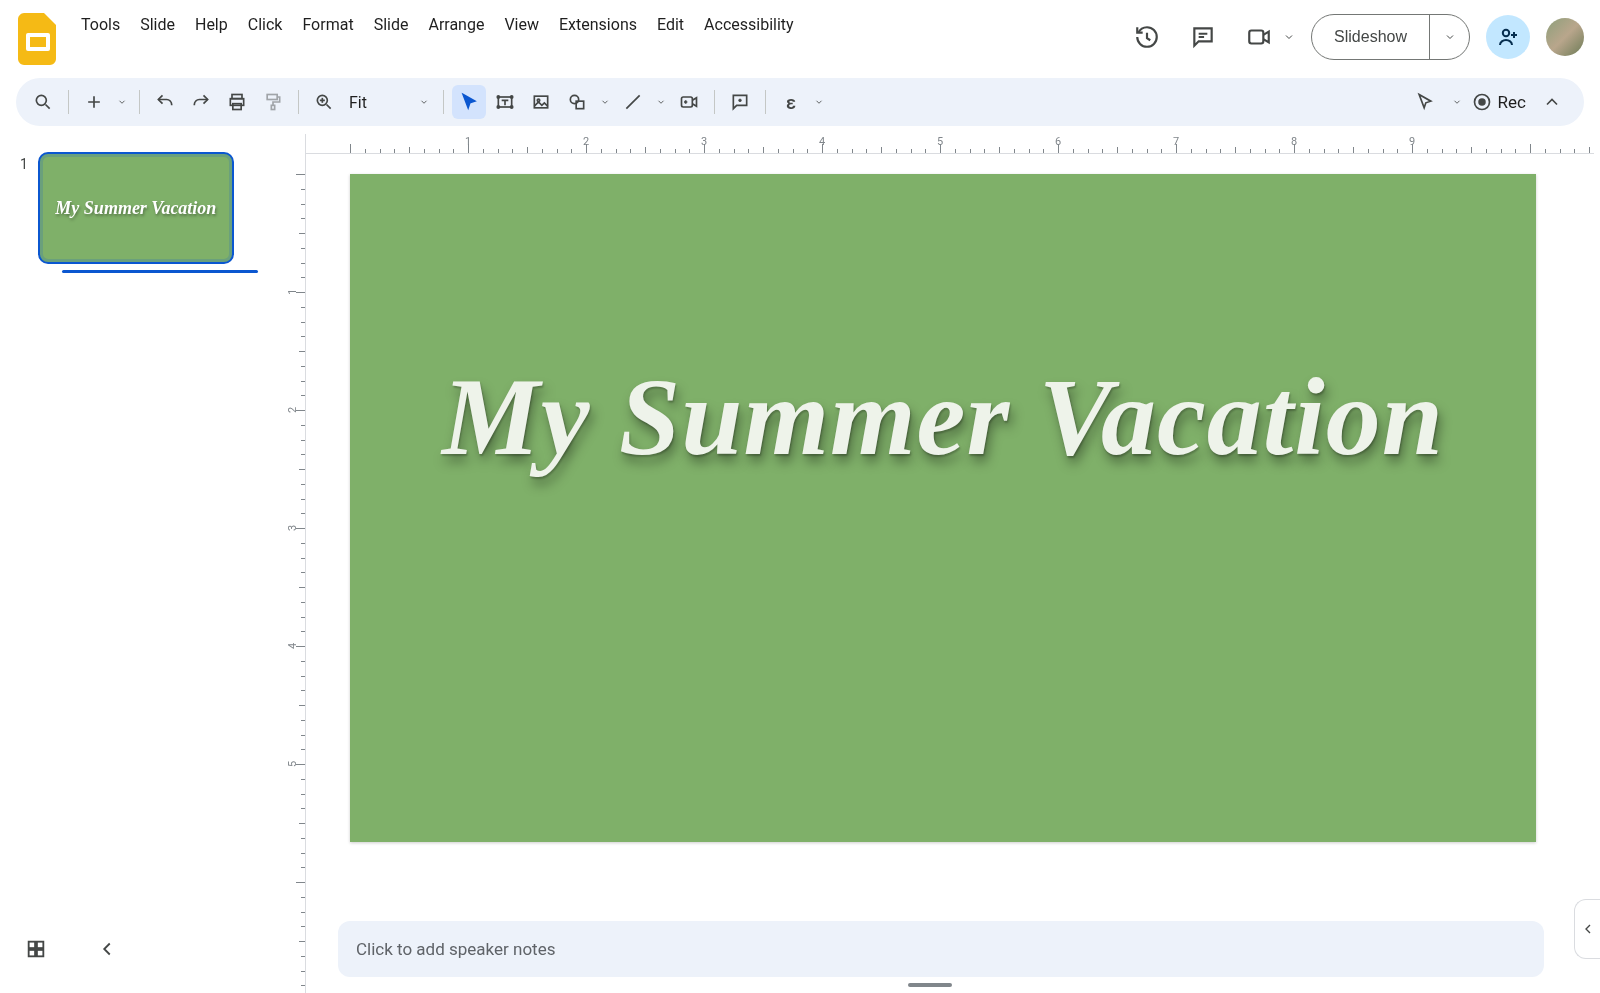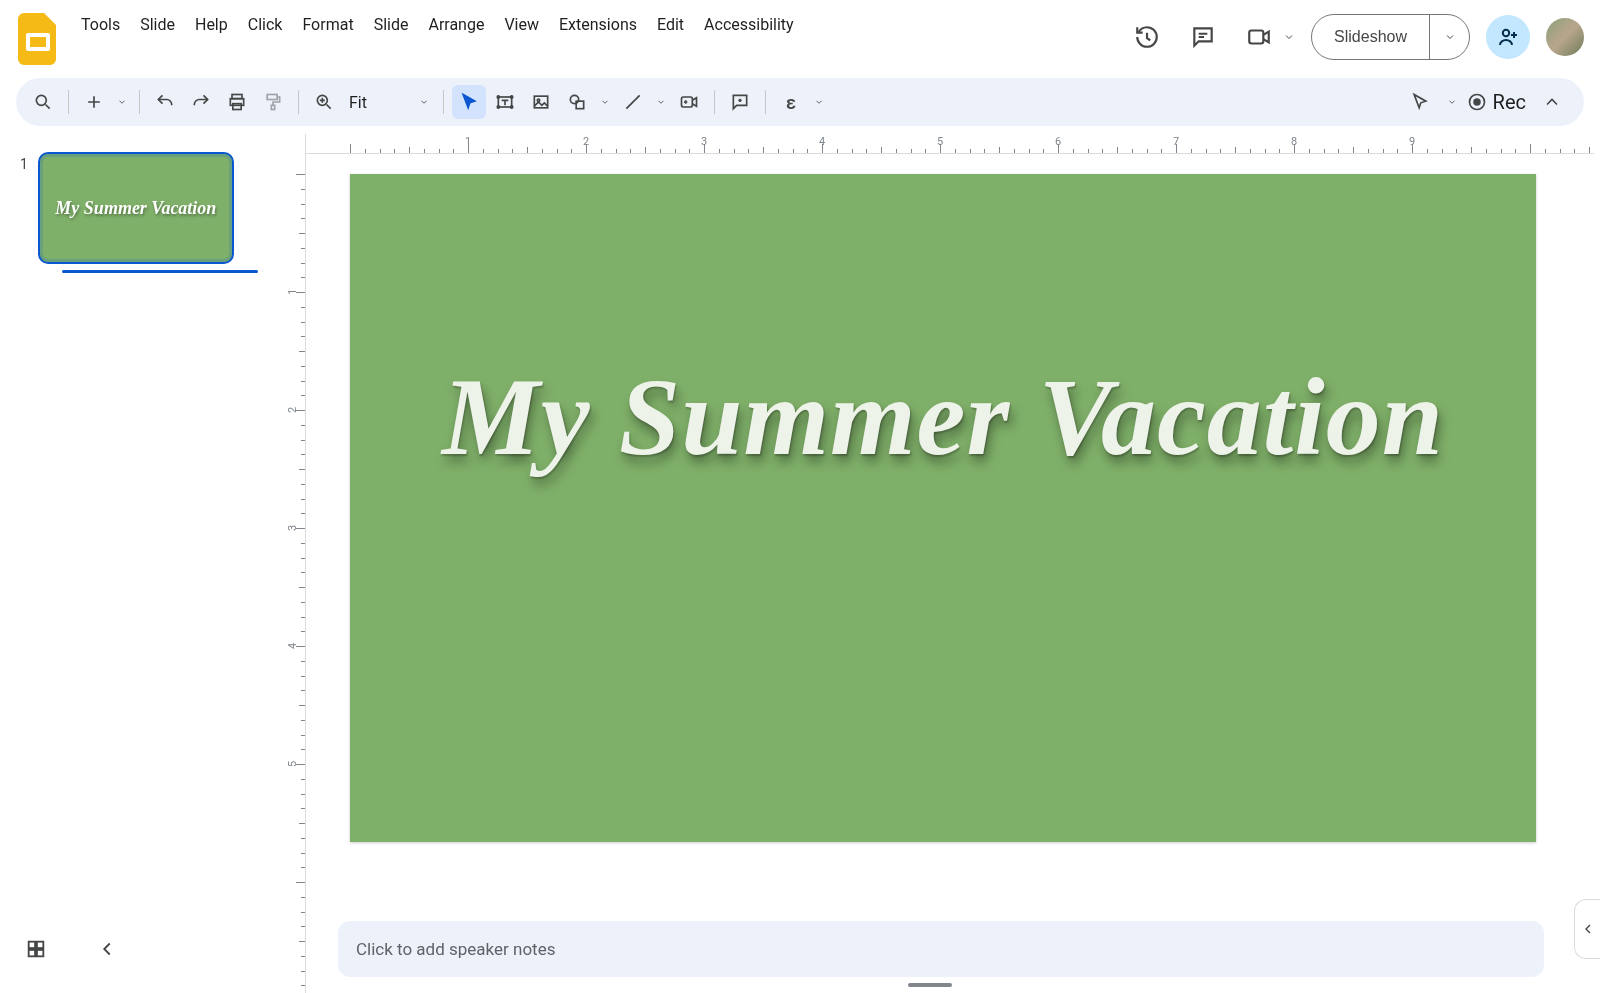--- a/index.html
+++ b/index.html
@@ -23,21 +23,21 @@
 .avatar { width: 38px; height: 38px; border-radius: 50%; background: linear-gradient(135deg,#8d9f7a,#b9a68c,#6b7a55); cursor:pointer; }
 .toolbar-wrap { padding: 6px 16px 8px 16px; }
 .toolbar { background:#edf2fa; border-radius: 28px; height: 48px; display:flex; align-items:center; padding: 0 10px; gap:2px; }
 .tool-btn { min-width: 34px; height: 34px; border-radius: 6px; display:flex; align-items:center; justify-content:center; color:#444746; cursor:pointer; padding:0 4px; }
 .tool-btn.active { background:#d3e3fd; color:#0b57d0; }
 .tool-sep { width:1px; height:24px; background:#c4c7c5; margin: 0 6px; }
 .zoom-box { display:flex; align-items:center; gap:6px; padding:0 6px; }
 .zoom-text { font-size:16px; color:#1f1f1f; min-width:40px; }
 .rec-group { margin-left:auto; display:flex; align-items:center; gap:10px; padding-right:6px; }
 .rec-pointer { color:#444746; }
-.rec-btn { display:flex; align-items:center; gap:6px; color:#1f1f1f; font-size:20px; cursor:pointer; }
+.rec-btn { display:flex; align-items:center; gap:6px; color:#1f1f1f; font-size:17px; cursor:pointer; }
 .rec-chevron { color:#444746; cursor:pointer; padding:6px; border-radius:50%; }
 .main-area { display:flex; height: calc(993px - 72px - 62px); position:relative; }
 .slides-panel { width: 260px; padding: 18px 20px; overflow:auto; }
 .thumb-row { display:flex; align-items:flex-start; gap:10px; }
 .thumb-num { font-size:14px; color:#444746; width:12px; padding-top:4px; }
 .thumb { width:196px; height:112px; border-radius:10px; border:2px solid #0b57d0; background:#7fb069; position:relative; cursor:pointer; box-shadow: 0 0 0 3px rgba(11,87,208,0.18) inset; display:flex; align-items:center; justify-content:center; }
 .thumb-title { font-family: 'Brush Script MT', 'Segoe Script', cursive; font-weight:700; font-style:italic; color:#fff; font-size:18px; text-shadow: 1px 2px 3px rgba(0,0,0,0.35); white-space:nowrap; }
 .thumb-underline { height:3px; background:#0b57d0; margin:6px 0 0 24px; width:196px; border-radius:2px; }
 .canvas-area { flex:1; position:relative; overflow:hidden; }
 .h-ruler { position:absolute; top:0; left:46px; right:6px; height:20px; background:#fff; border-bottom:1px solid #dadce0; }

